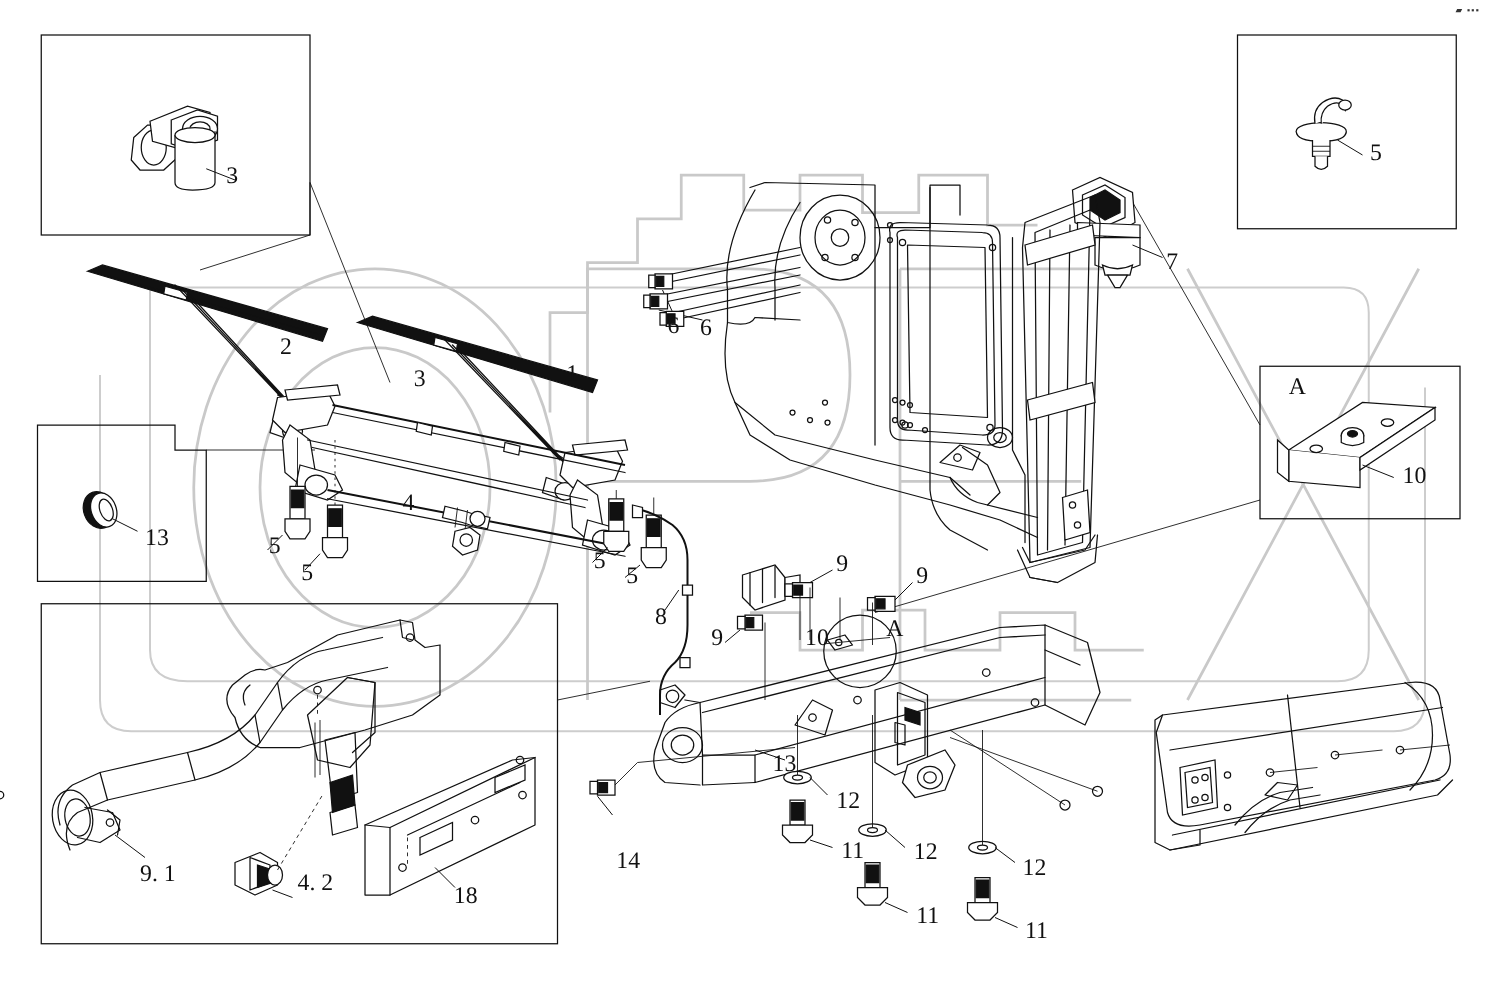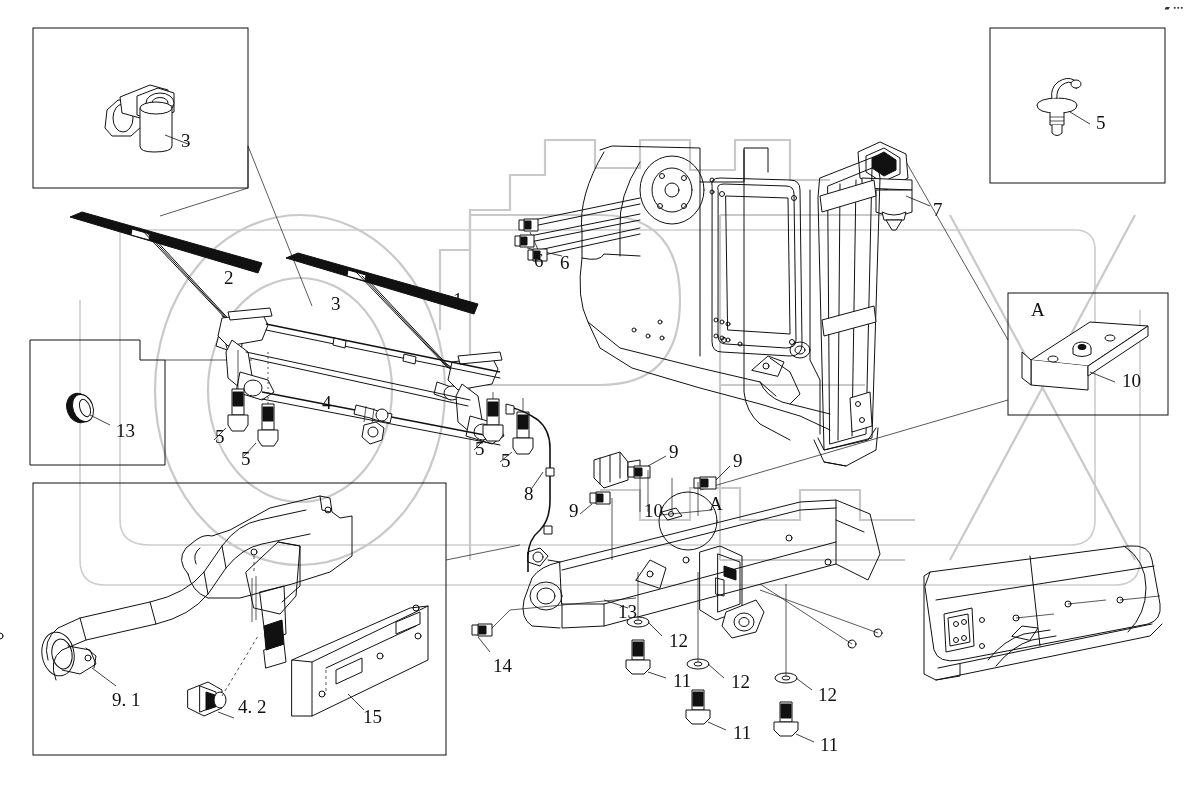--- a/index.html
+++ b/index.html
@@ -515,20 +515,20 @@
 <div class="lbl" style="left:569px;top:501px">9</div>
 <div class="lbl" style="left:644px;top:501px">10</div>
 <div class="lbl" style="left:709px;top:494px">A</div>
 <div class="lbl" style="left:618px;top:602px">13</div>
 <div class="lbl" style="left:669px;top:631px">12</div>
 <div class="lbl" style="left:673px;top:671px">11</div>
 <div class="lbl" style="left:731px;top:672px">12</div>
 <div class="lbl" style="left:733px;top:723px">11</div>
 <div class="lbl" style="left:818px;top:685px">12</div>
 <div class="lbl" style="left:820px;top:735px">11</div>
-<div class="lbl" style="left:493px;top:656px">14</div>
+<div class="lbl" style="left:493px;top:679px">14</div>
 <div class="lbl" style="left:112px;top:690px">9. 1</div>
 <div class="lbl" style="left:238px;top:697px">4. 2</div>
-<div class="lbl" style="left:363px;top:707px">15</div>
+<div class="lbl" style="left:363px;top:707px">18</div>
 
 <div class="corner-mark">▰ ▪▪▪</div>
 
 </div>
 
 </body></html>

